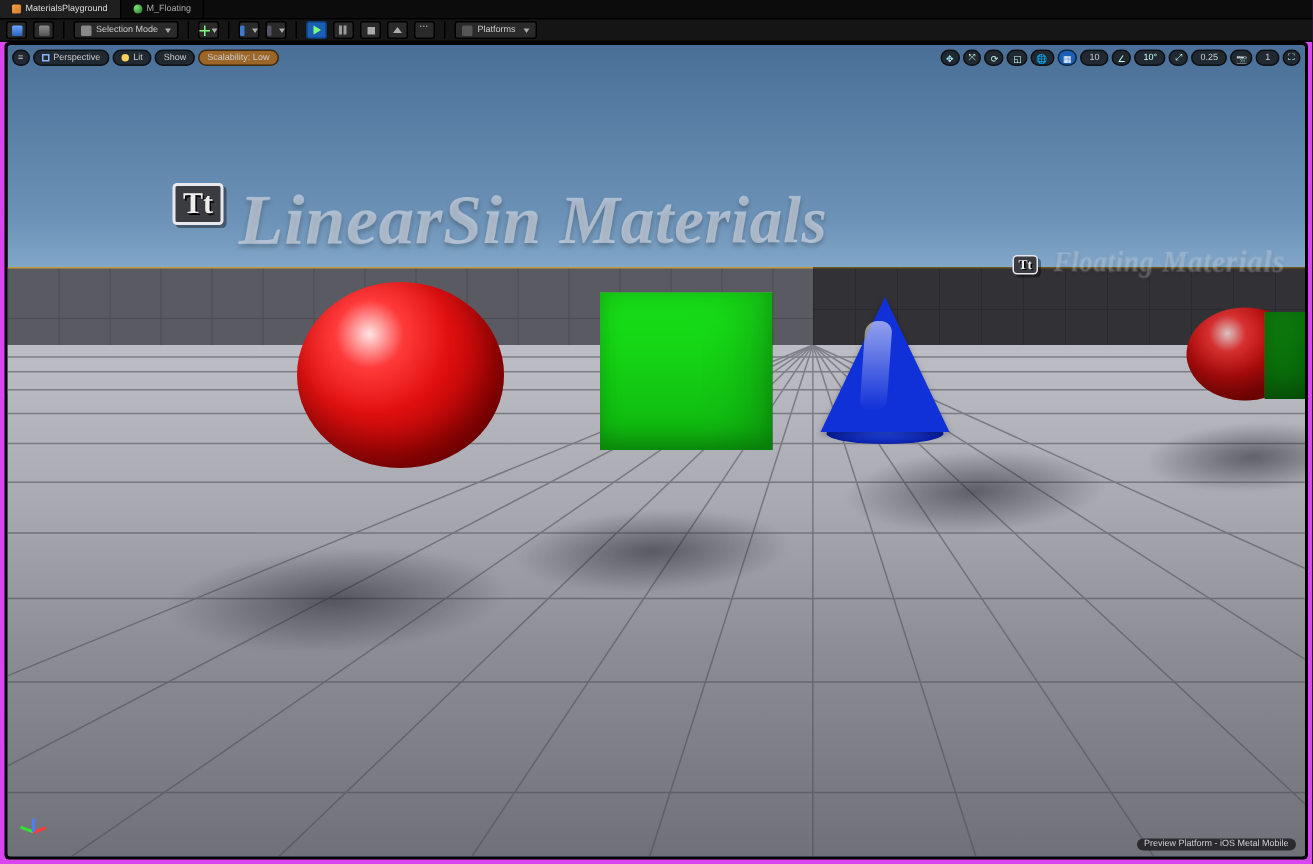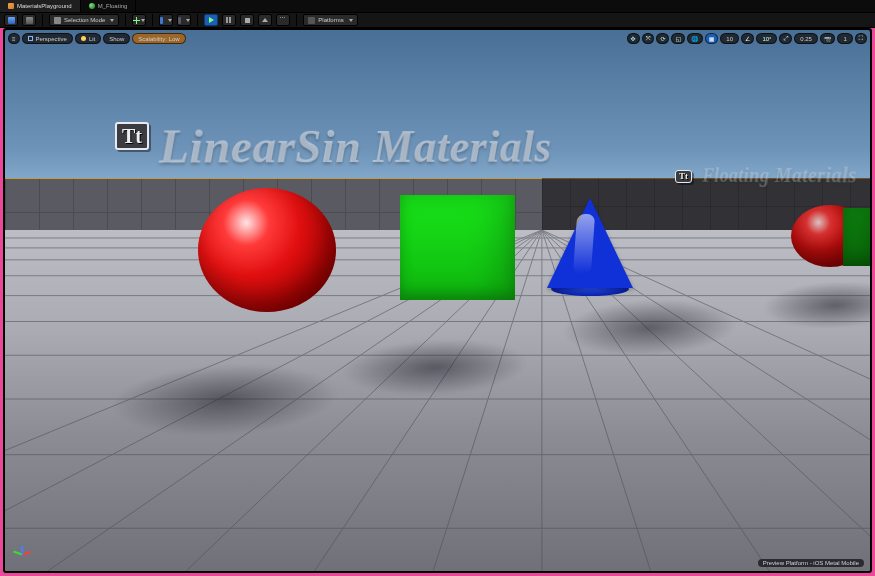--- a/index.html
+++ b/index.html
@@ -1,17 +1,17 @@
 <!DOCTYPE html>
 <html><head>
 <meta charset="utf-8">
 <style>
   * { box-sizing: border-box; margin: 0; padding: 0; }
   html, body { width: 875px; height: 576px; overflow: hidden; font-family: "Segoe UI", Arial, sans-serif; background: #000; }
-  .root { position: relative; width: 875px; height: 576px; background: #ec4899; }
+  .root { position: relative; width: 875px; height: 576px; background: #d946ef; }
   .tabbar { height: 12px; background: #0c0c0c; display: flex; align-items: stretch; font-size: 6px; color: #aaa; }
   .tab { display: flex; align-items: center; gap: 3px; padding: 0 8px; border-right: 1px solid #000; cursor: pointer; }
   .tab.active { background: #1f1f1f; color: #ddd; }
   .tab-ico { width: 6px; height: 6px; display: inline-block; }
   .tab-ico.level { background: linear-gradient(135deg,#f7a14a,#d07a2c); border-radius: 1px; }
   .tab-ico.mat { background: radial-gradient(circle at 30% 30%, #7ee07e, #1b7a1b); border-radius: 50%; }
 
   
   .toolbar { height: 16px; background: #151515; border-top: 1px solid #000; border-bottom: 1px solid #000;
              display: flex; align-items: center; gap: 4px; padding: 0 4px; font-size: 6px; color: #ccc;}

